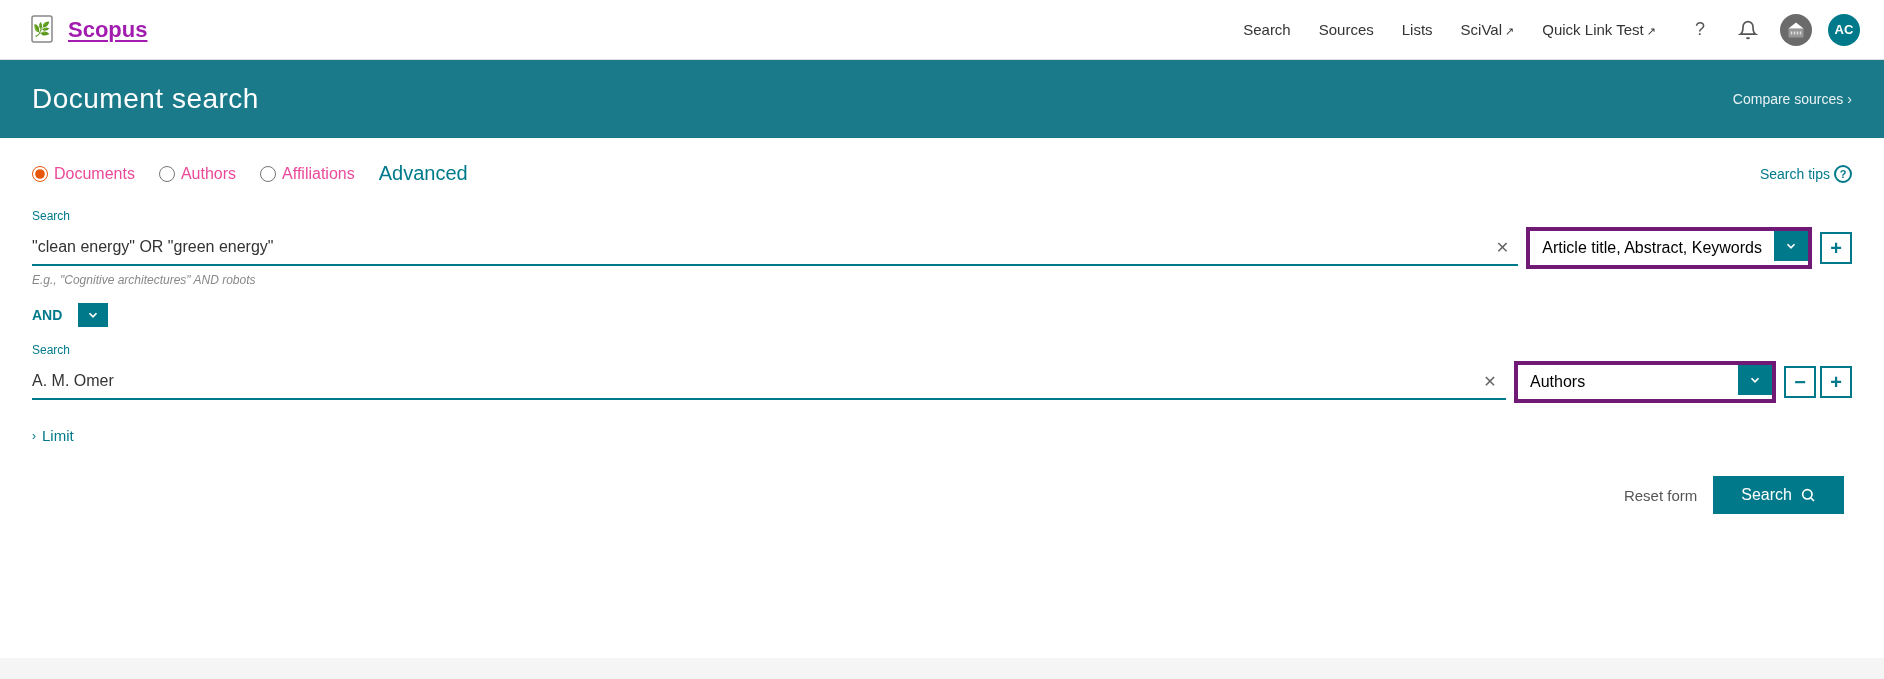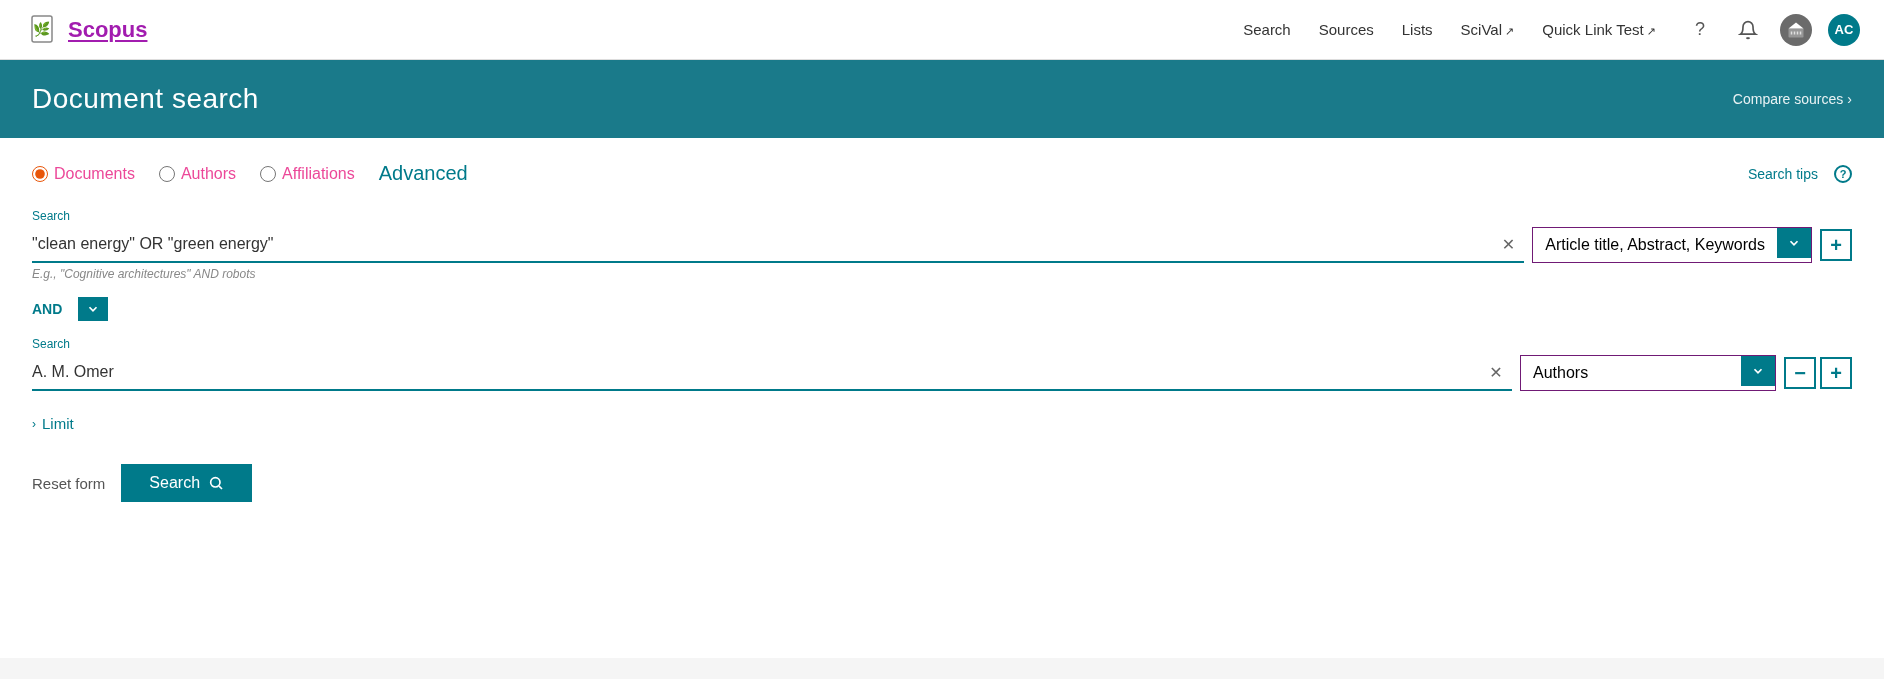--- a/index.html
+++ b/index.html
@@ -130,21 +130,21 @@
       cursor: pointer;
       text-decoration: none;
     }
     .search-tips-link {
       margin-left: auto;
       color: #007a8a;
       font-size: 14px;
       cursor: pointer;
       display: flex;
       align-items: center;
-      gap: 16px;
+      gap: 4px;
     }
 
     
     .search-block {
       margin-bottom: 8px;
     }
     .search-label {
       font-size: 12px;
       color: #007a8a;
       margin-bottom: 4px;
@@ -200,21 +200,21 @@
       cursor: pointer;
       padding: 8px 10px;
       display: flex; align-items: center; justify-content: center;
       color: #fff;
       font-size: 14px;
       height: 100%;
     }
     .field-wrapper {
       display: flex;
       align-items: stretch;
-      border: 1px solid #701a75;
+      border: 4px solid #701a75;
     }
 
     .add-remove-btns {
       display: flex;
       gap: 4px;
     }
     .icon-btn {
       width: 32px; height: 32px;
       border: 2px solid #007a8a;
       background: #fff;
@@ -260,20 +260,21 @@
       cursor: pointer;
     }
     .limit-chevron {
       font-size: 12px;
     }
 
     
     .bottom-actions {
       display: flex;
       align-items: center;
+      justify-content: flex-end;
       gap: 16px;
       margin-top: 32px;
       padding-right: 8px;
     }
     .reset-btn {
       background: none;
       border: none;
       color: #555;
       font-size: 15px;
       cursor: pointer;

